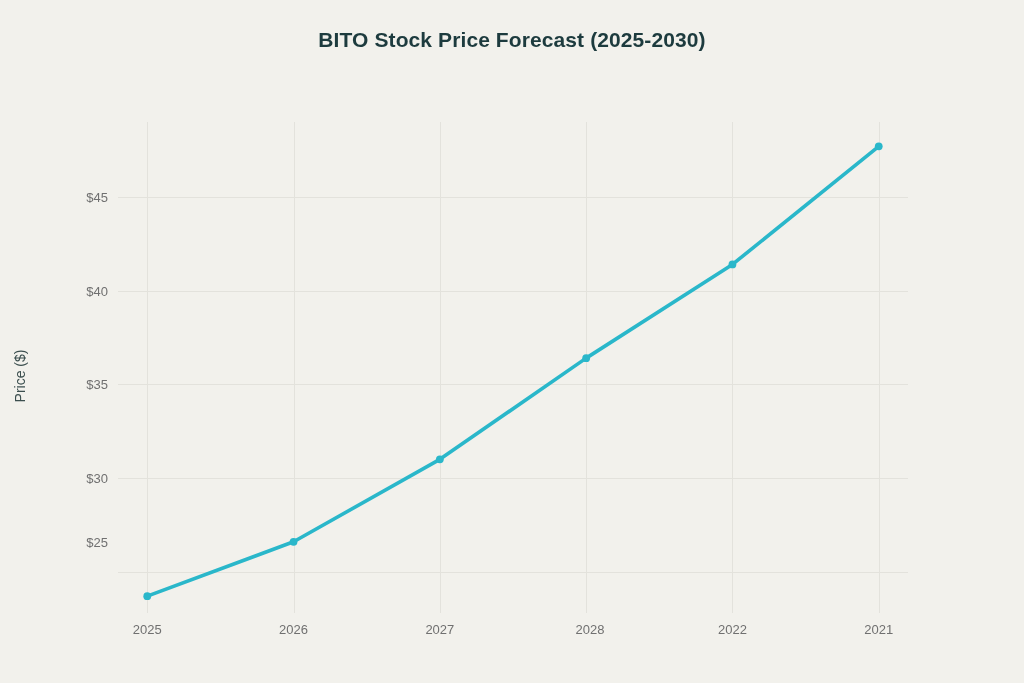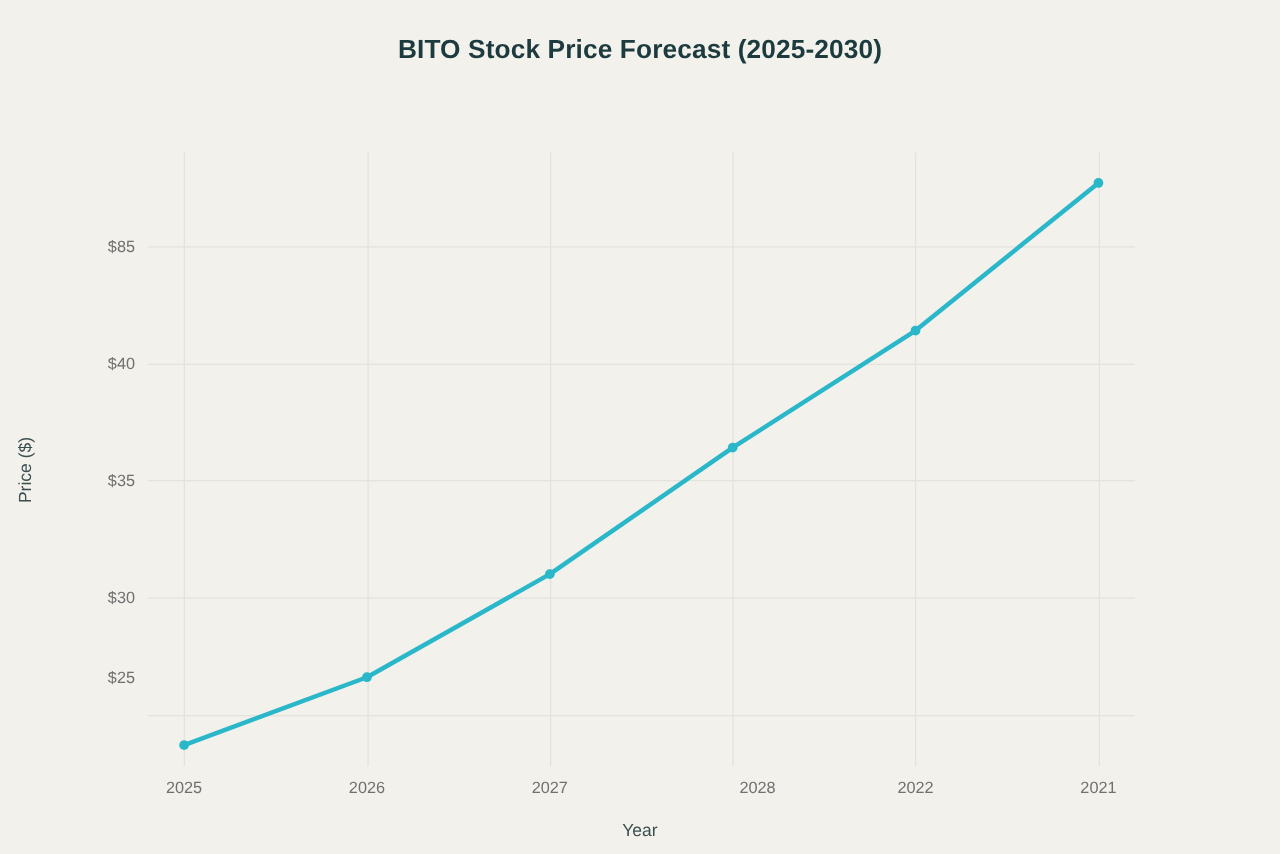--- a/index.html
+++ b/index.html
@@ -108,21 +108,21 @@
 
 <div id="figure">
 
   <div id="chart-title">BITO Stock Price Forecast (2025-2030)</div>
 
   <div id="ytick-labels">
       <div class="ytick-label" style="top: 542px;">$25</div>
       <div class="ytick-label" style="top: 478.069px;">$30</div>
       <div class="ytick-label" style="top: 384.366px;">$35</div>
       <div class="ytick-label" style="top: 290.664px;">$40</div>
-      <div class="ytick-label" style="top: 196.962px;">$85</div>
+      <div class="ytick-label" style="top: 196.962px;">$45</div>
     </div>
 
   <div id="yaxis-title">Price ($)</div>
 
   <div id="plot-area">
     <div id="grid-h">
         <div class="gridline-h" style="top: 449.771px;"></div>
         <div class="gridline-h" style="top: 356.069px;"></div>
         <div class="gridline-h" style="top: 262.366px;"></div>
         <div class="gridline-h" style="top: 168.664px;"></div>
@@ -146,20 +146,19 @@
           <circle cx="614.44" cy="142.43" r="3.9" fill="#2ab7ca"></circle>
           <circle cx="760.74" cy="24.36" r="3.9" fill="#2ab7ca"></circle>
         </g>
     </svg>
   </div>
 
   <div id="xtick-labels">
       <div class="xtick-label" style="left: 147.259px;">2025</div>
       <div class="xtick-label" style="left: 293.556px; text-align: right;">2026</div>
       <div class="xtick-label" style="left: 439.852px;">2027</div>
-      <div class="xtick-label" style="left: 606px;">2028</div>
+      <div class="xtick-label" style="left: 590px;">2028</div>
       <div class="xtick-label" style="left: 732.444px;">2022</div>
       <div class="xtick-label" style="left: 878.741px;">2021</div>
     </div>
 
-  <div id="xaxis-title">Year</div>
 
 </div>
 
 </body></html>

